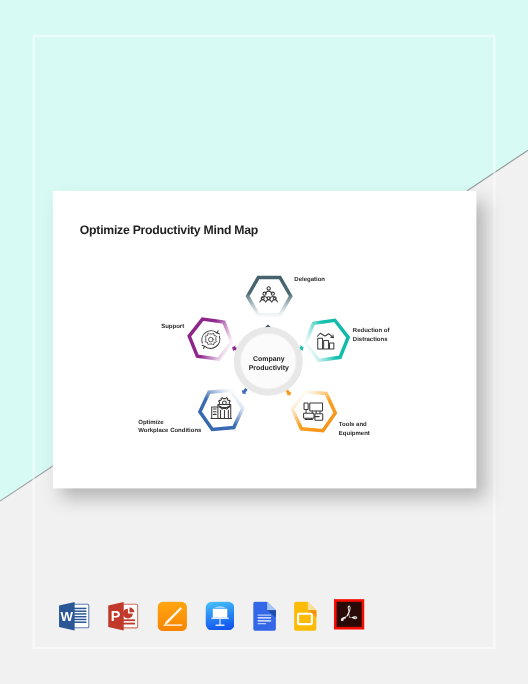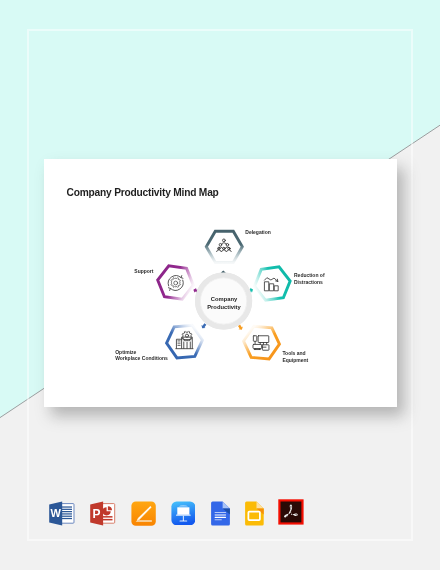--- a/index.html
+++ b/index.html
@@ -28,21 +28,21 @@
 <div class="stage">
   <div class="mint"></div>
   <div class="mint-edge">
     <svg width="440" height="420" viewBox="0 0 440 420">
         <line x1="0" y1="417.6" x2="440" y2="125.2" stroke="#9a9fa0" stroke-width="1.0"></line>
       </svg>
   </div>
   <div class="frame"></div>
 
   <div class="card">
-    <div class="card-title">Company Productivity Mind Map</div>
+    <div class="card-title">Optimize Productivity Mind Map</div>
     <svg class="map" viewBox="0 0 353 248" width="353" height="248">
       <defs>
         <linearGradient id="gdel" x1="0.505" y1="0" x2="0.495" y2="1">
           <stop offset="0" stop-color="#46626c"></stop>
             <stop offset="0.42" stop-color="#4c6a74"></stop>
           <stop offset="0.72" stop-color="#7d99a2" stop-opacity="0.62"></stop>
           <stop offset="1" stop-color="#9fb6bd" stop-opacity="0.12"></stop>
         </linearGradient>
         <linearGradient id="gred" x1="0.969" y1="0.327" x2="0.031" y2="0.673">
           <stop offset="0" stop-color="#0fb9a8"></stop>

